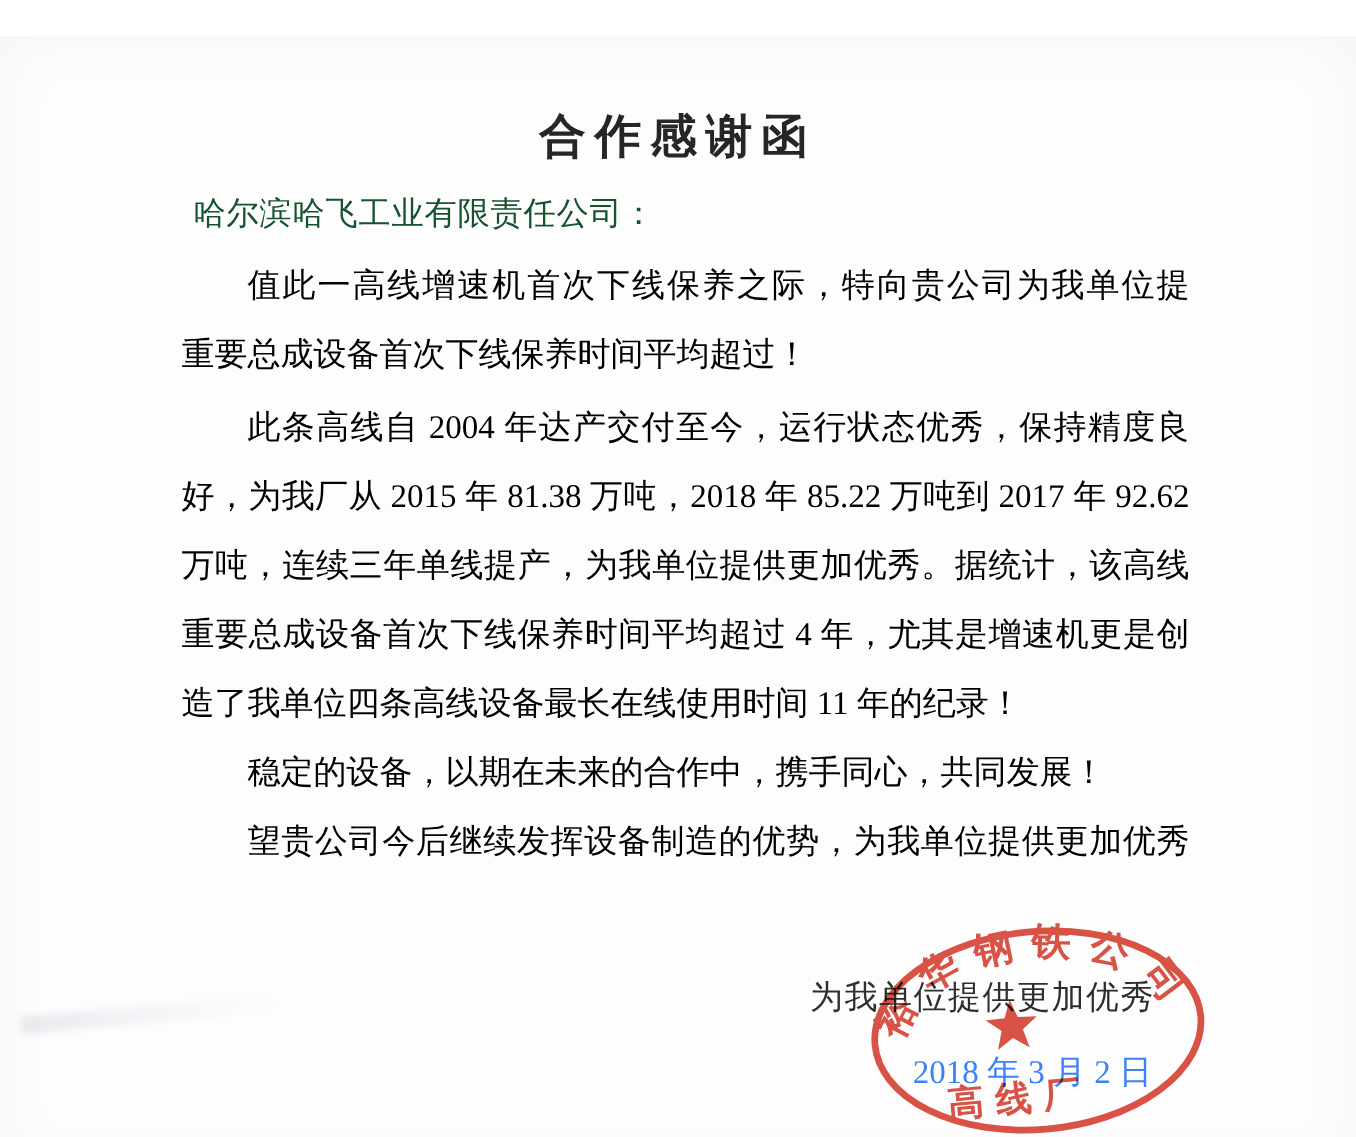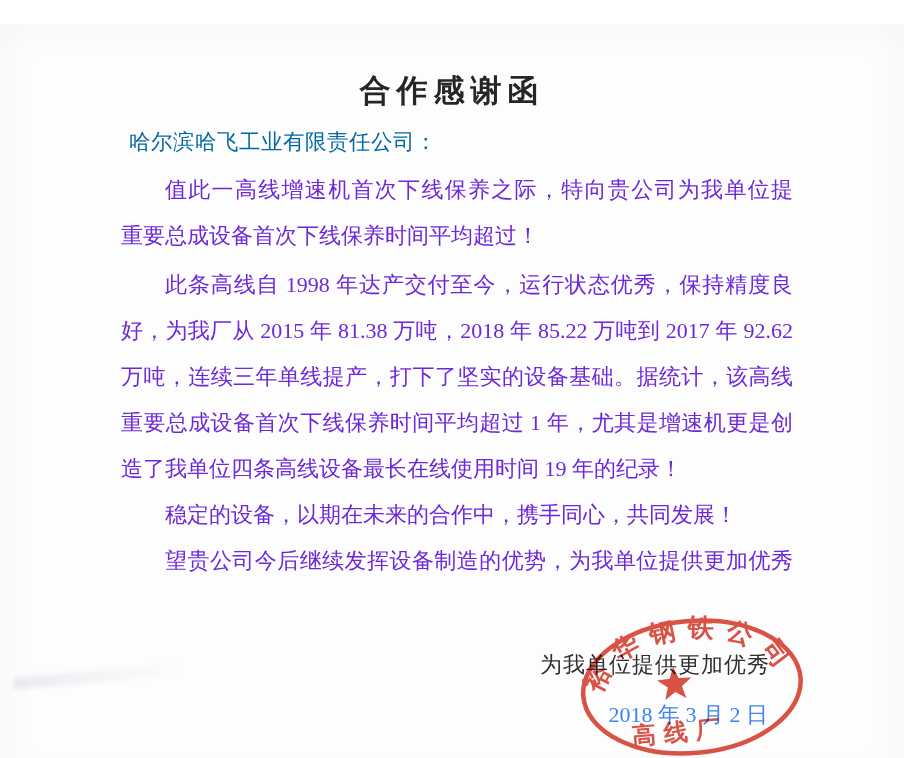--- a/index.html
+++ b/index.html
@@ -18,27 +18,27 @@
   .doc-title {
     position:absolute; top:46px; left:0; width:100%;
     text-align:center;
     font-size:31px; font-weight:bold;
     letter-spacing:6px;
     color:#262626;
   }
 
   .salutation {
     position:absolute; top:103px; left:129px;
-    font-size:21.5px; color:#0369a1;
+    font-size:21.5px; color:#14532d;
     letter-spacing:0.5px;
   }
 
   .para {
     position:absolute; left:121px; width:672px;
-    font-size:22px; color:#6d28d9;
+    font-size:22px; color:#000000;
     line-height:46px;
   }
   #para-1 { top:143px; }
   #para-2 { top:238px; }
   #para-3 { top:468px; }
 
   .line { height:46px; white-space:nowrap; }
   .line.justify { white-space:normal; text-align:justify; text-align-last:justify; }
   .line.indent { text-indent:2em; }
 
@@ -78,25 +78,25 @@
   <div class="doc-title">合作感谢函</div>
 
   <div class="salutation">哈尔滨哈飞工业有限责任公司：</div>
 
   <div class="para" id="para-1">
     <div class="line justify indent">值此一高线增速机首次下线保养之际，特向贵公司为我单位提</div>
     <div class="line">重要总成设备首次下线保养时间平均超过！</div>
   </div>
 
   <div class="para" id="para-2">
-    <div class="line justify indent">此条高线自 1998 年达产交付至今，运行状态优秀，保持精度良</div>
+    <div class="line justify indent">此条高线自 2004 年达产交付至今，运行状态优秀，保持精度良</div>
     <div class="line justify">好，为我厂从 2015 年 81.38 万吨，2018 年 85.22 万吨到 2017 年 92.62</div>
-    <div class="line justify">万吨，连续三年单线提产，打下了坚实的设备基础。据统计，该高线</div>
-    <div class="line justify">重要总成设备首次下线保养时间平均超过 1 年，尤其是增速机更是创</div>
-    <div class="line">造了我单位四条高线设备最长在线使用时间 19 年的纪录！</div>
+    <div class="line justify">万吨，连续三年单线提产，为我单位提供更加优秀。据统计，该高线</div>
+    <div class="line justify">重要总成设备首次下线保养时间平均超过 4 年，尤其是增速机更是创</div>
+    <div class="line">造了我单位四条高线设备最长在线使用时间 11 年的纪录！</div>
   </div>
 
   <div class="para" id="para-3">
     <div class="line indent">稳定的设备，以期在未来的合作中，携手同心，共同发展！</div>
     <div class="line justify indent">望贵公司今后继续发挥设备制造的优势，为我单位提供更加优秀</div>
   </div>
 
   <div class="signature">为我单位提供更加优秀</div>
   <div class="sign-date">2018 年 3 月 2 日</div>
 

